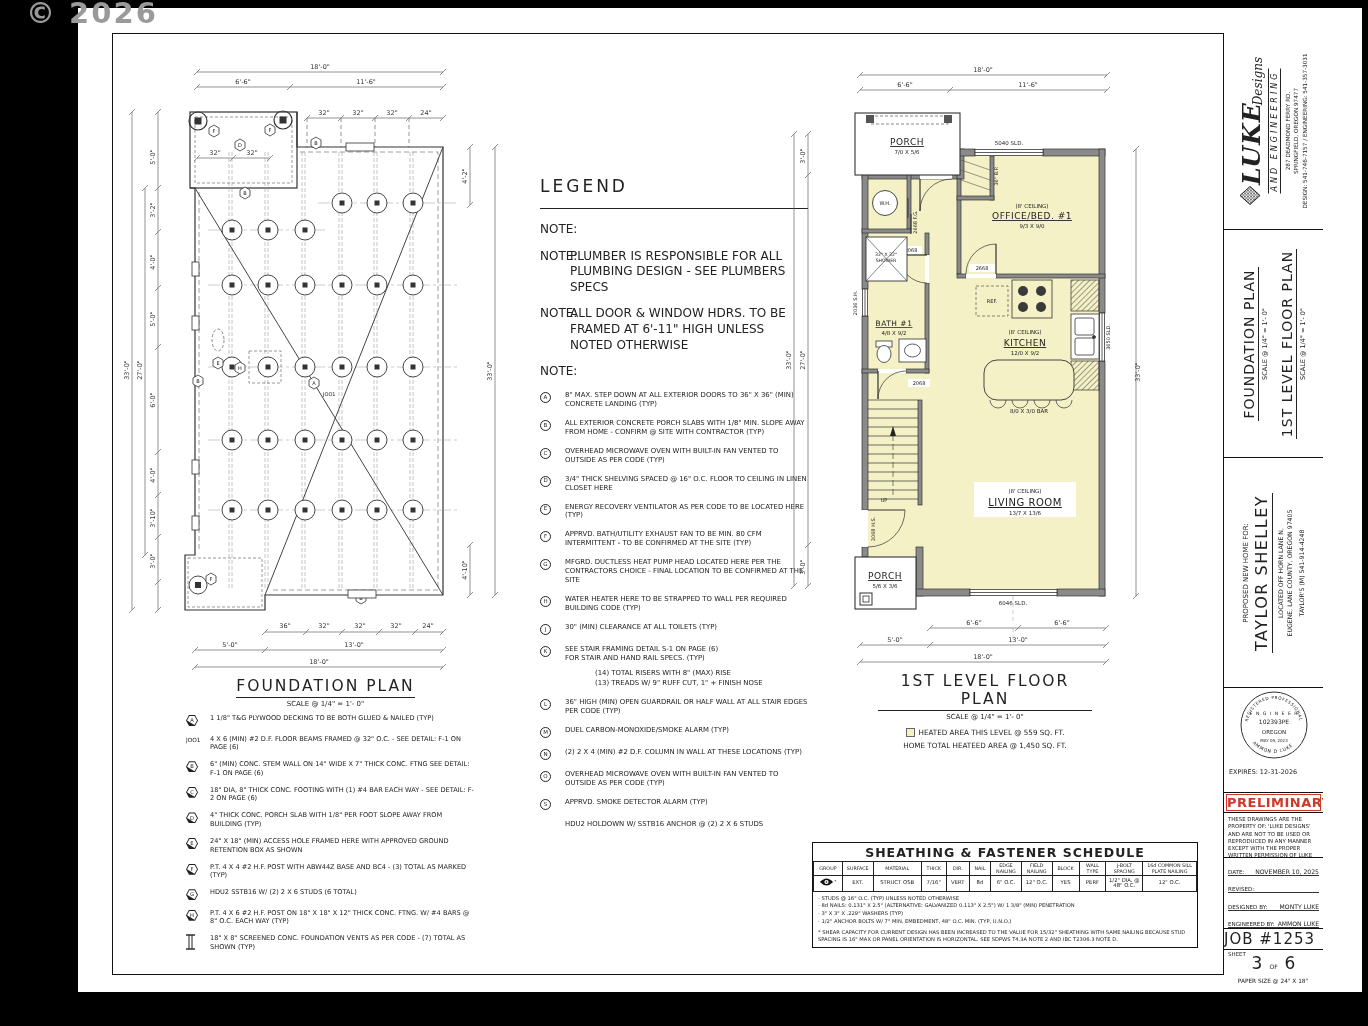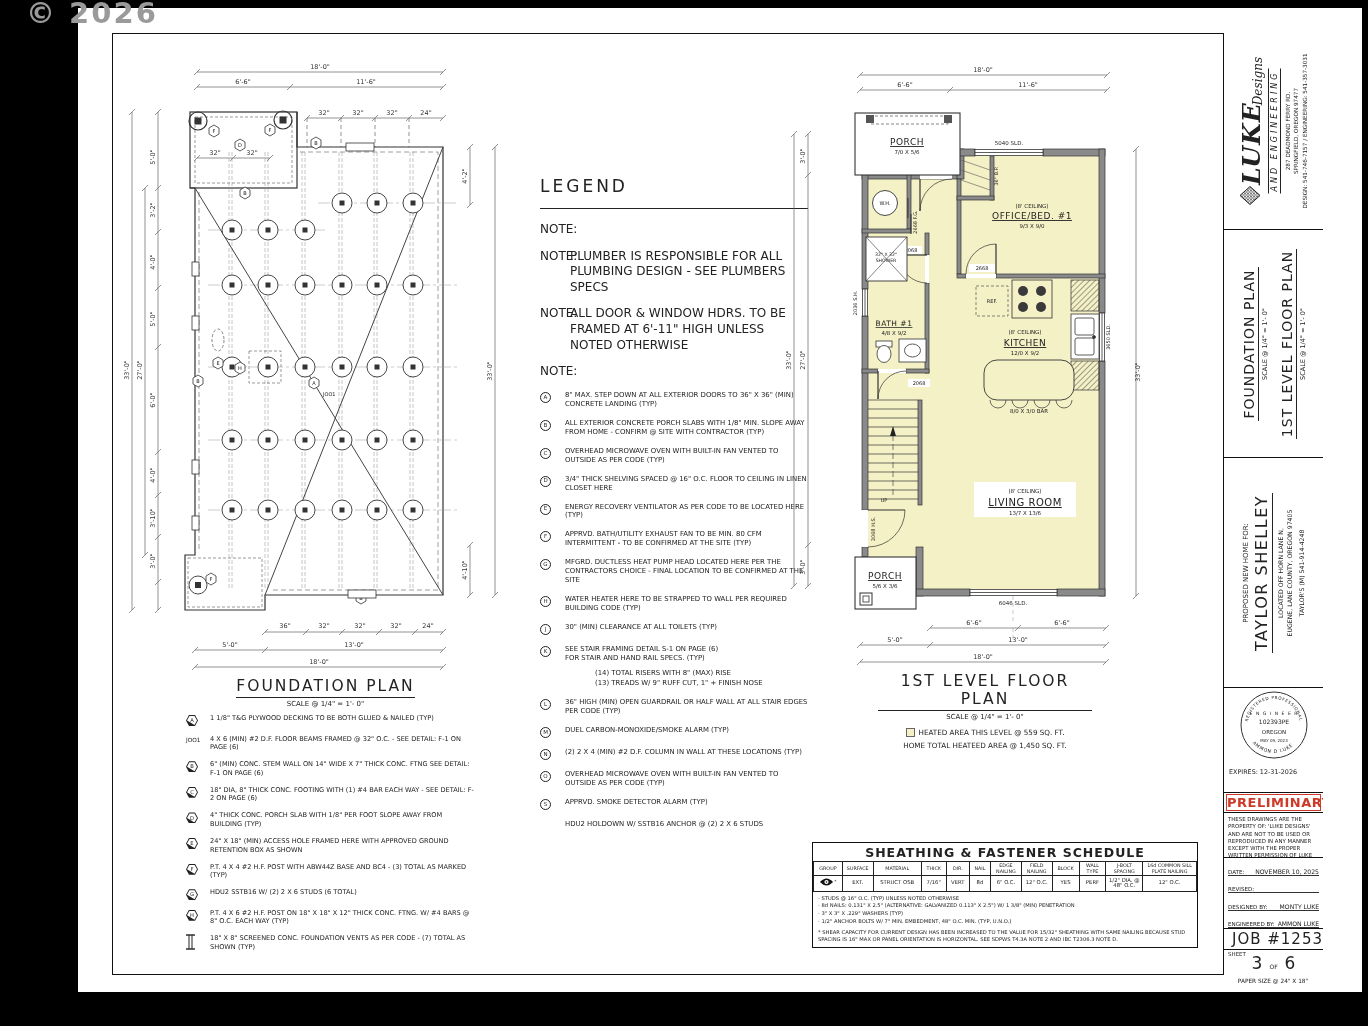--- a/index.html
+++ b/index.html
@@ -63,21 +63,21 @@
   .tbs{font-size:6.5px;margin-top:2px}
   .cl1{font-size:7px}
   .cname{font-size:16px;letter-spacing:1.5px;border-bottom:1.4px solid #222;padding:0 2px 1px;margin-top:2px}
   .cl2{font-size:6.2px;margin-top:3px;line-height:1.5}
   .stamp-sec{text-align:center}
   .expires{font-size:6.4px;text-align:left;padding:0 5px}
   .prelim{margin:1px 2px;border:1.6px solid #cf3a28;color:#cf3a28;font-weight:bold;font-size:13px;letter-spacing:0.5px;text-align:center;line-height:15px}
   .disc{font-size:5.4px;line-height:1.35;padding:3px 4px;text-align:left}
   .inf{display:flex;justify-content:space-between;align-items:flex-end;border-bottom:1px solid #333;margin:0 4px;height:16.5px;font-size:5.6px}
   .inf .v{font-size:6.1px}
-  .job{font-size:15px;text-align:right;letter-spacing:1px;line-height:20px}
+  .job{font-size:15px;text-align:left;letter-spacing:1px;line-height:20px}
   .shl{position:absolute;font-size:5.5px;left:4px;top:1px}
   .shnums{display:flex;align-items:baseline;justify-content:center;gap:7px;padding-top:3px}
   .shn{font-size:17px}
   .sho{font-size:6px}
   .paper{position:absolute;left:1223px;top:978px;width:100px;text-align:center;font-size:5.8px;color:#222}
 </style>
 </head>
 <body>
 
 <div class="sheet"></div>

